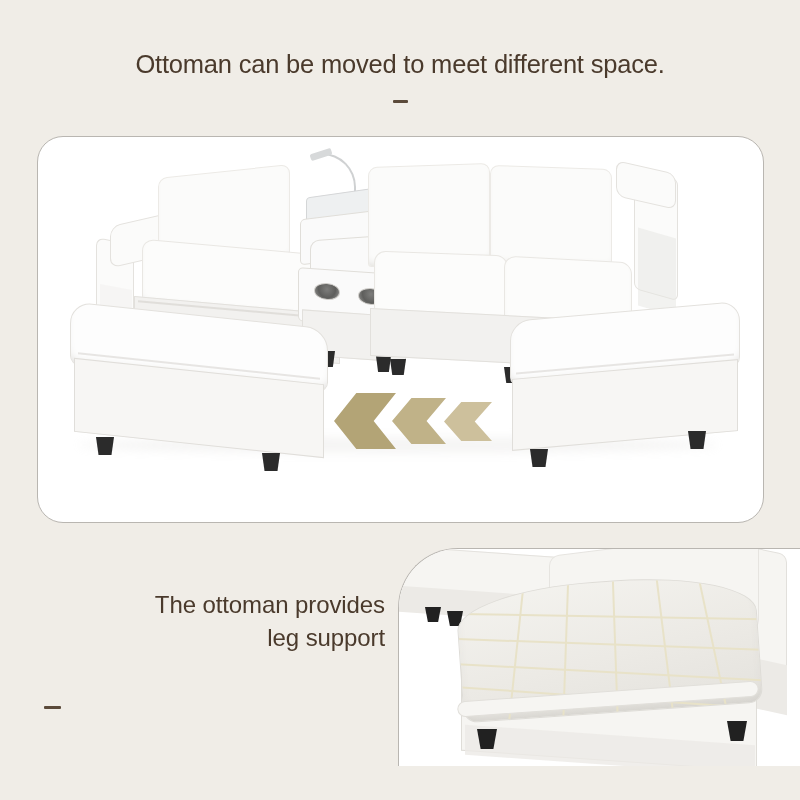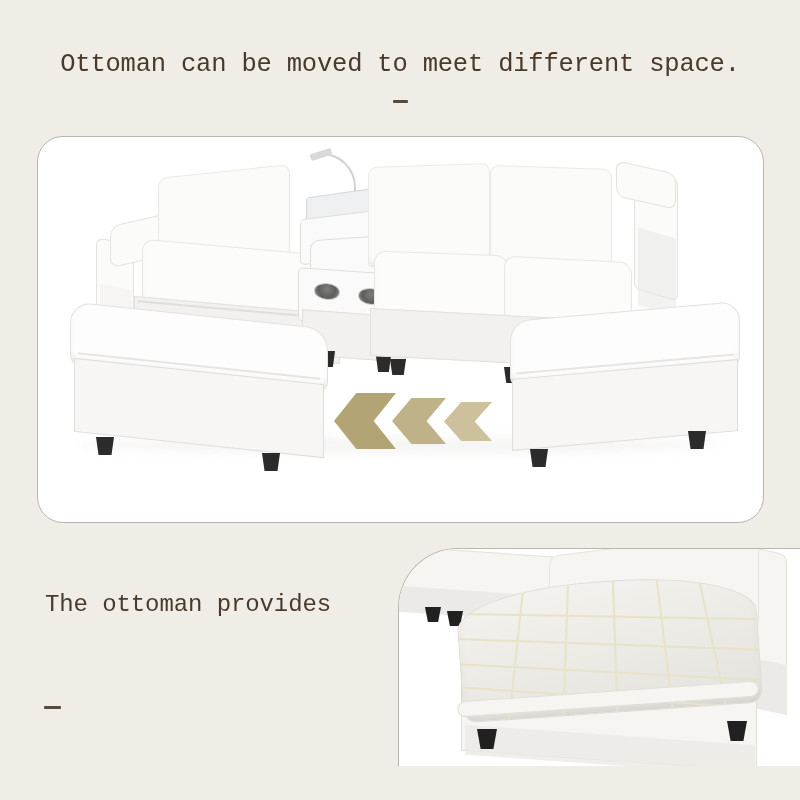--- a/index.html
+++ b/index.html
@@ -8,21 +8,20 @@
   html, body {
     width:800px; height:800px;
     overflow:hidden;
     font-family:"Liberation Sans", sans-serif;
   }
 
   #page {
     position:relative;
     width:800px; height:800px;
     background:#f0ede7;
-    font-family:Liberation Mono, monospace;
   }
 
   
   .headline {
     position:absolute;
     left:0; top:50px;
     width:800px;
     text-align:center;
     font-size:25.5px;
     font-weight:400;
@@ -54,20 +53,21 @@
   
   .caption {
     position:absolute;
     left:45px; top:588px;
     width:340px;
     font-size:24px;
     line-height:33px;
     font-weight:400;
     letter-spacing:-0.1px;
     color:#4a3a2c;
+    text-align:right;
   }
 
   
   .panel-inset {
     position:absolute;
     left:398px; top:548px;
     width:402px; height:218px;
     background:#ffffff;
     border-top:1.3px solid #b9b6b1;
     border-left:1.3px solid #b9b6b1;
@@ -256,20 +256,21 @@
         <div class="chev" id="chev0" style="left: 0px; top: 0px; width: 62px; height: 56px; background: rgb(179, 164, 118);"></div>
         <div class="chev" id="chev1" style="left: 58px; top: 5px; width: 54px; height: 46px; background: rgb(192, 178, 136);"></div>
         <div class="chev" id="chev2" style="left: 110px; top: 9px; width: 48px; height: 39px; background: rgb(205, 192, 156);"></div>
       </div>
 
     </div>
   </div>
 
   <div class="caption">
     <div>The ottoman provides</div>
+    <div>leg support</div>
   </div>
   <div class="dash bottom"></div>
 
   <div class="panel-inset">
     <div class="stage">
 
       <div class="in-uph" style="left:-40px;top:2px;width:230px;height:52px;transform:skewY(4deg);border:1px solid #e4e2de;"></div>
       <div class="in-dk" style="left:-40px;top:42px;width:230px;height:26px;transform:skewY(4deg);"></div>
       <div class="in-foot" style="left:26px;top:58px;width:16px;height:15px;"></div>
       <div class="in-foot" style="left:48px;top:62px;width:16px;height:15px;"></div>

